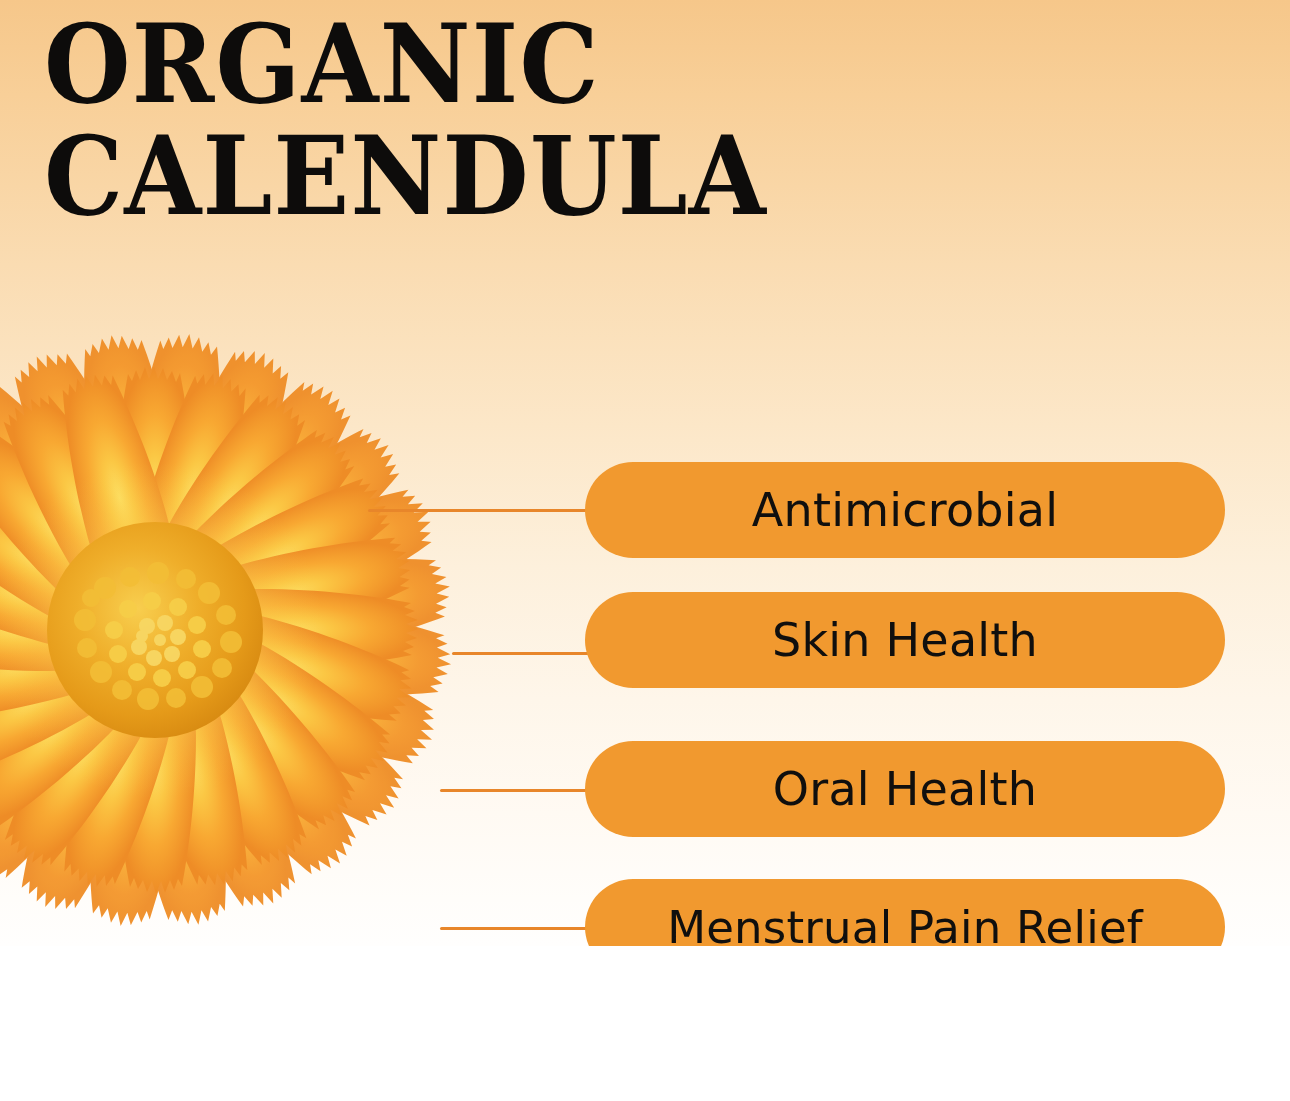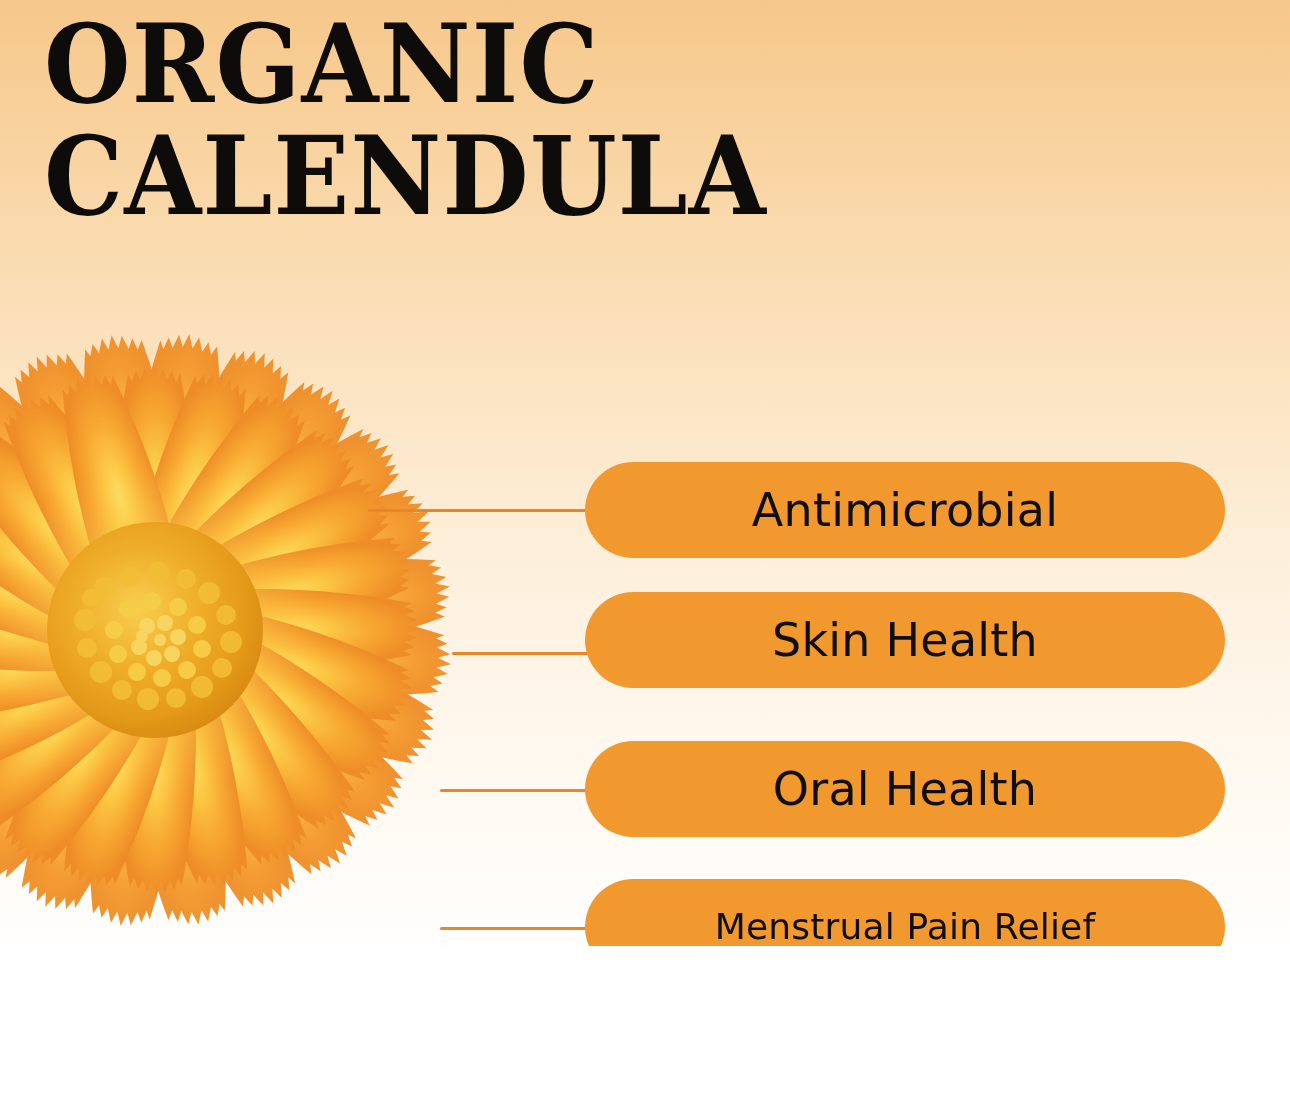--- a/index.html
+++ b/index.html
@@ -95,21 +95,21 @@
 
   .pill-label {
     font-family: "DejaVu Sans", "Liberation Sans", sans-serif;
     font-size: 46px;
     font-weight: 400;
     color: #100f0e;
     letter-spacing: 0.005em;
     white-space: nowrap;
     line-height: 1;
   }
-  .pill.p4 .pill-label { font-size: 36px; text-align: right; }
+  .pill.p4 .pill-label { font-size: 45px; text-align: right; }
 </style>
 </head>
 <body>
 
 <div id="poster">
 
   <div class="title-block">
     <div class="title-line l1">ORGANIC</div>
     <div class="title-line l2">CALENDULA</div>
   </div>

